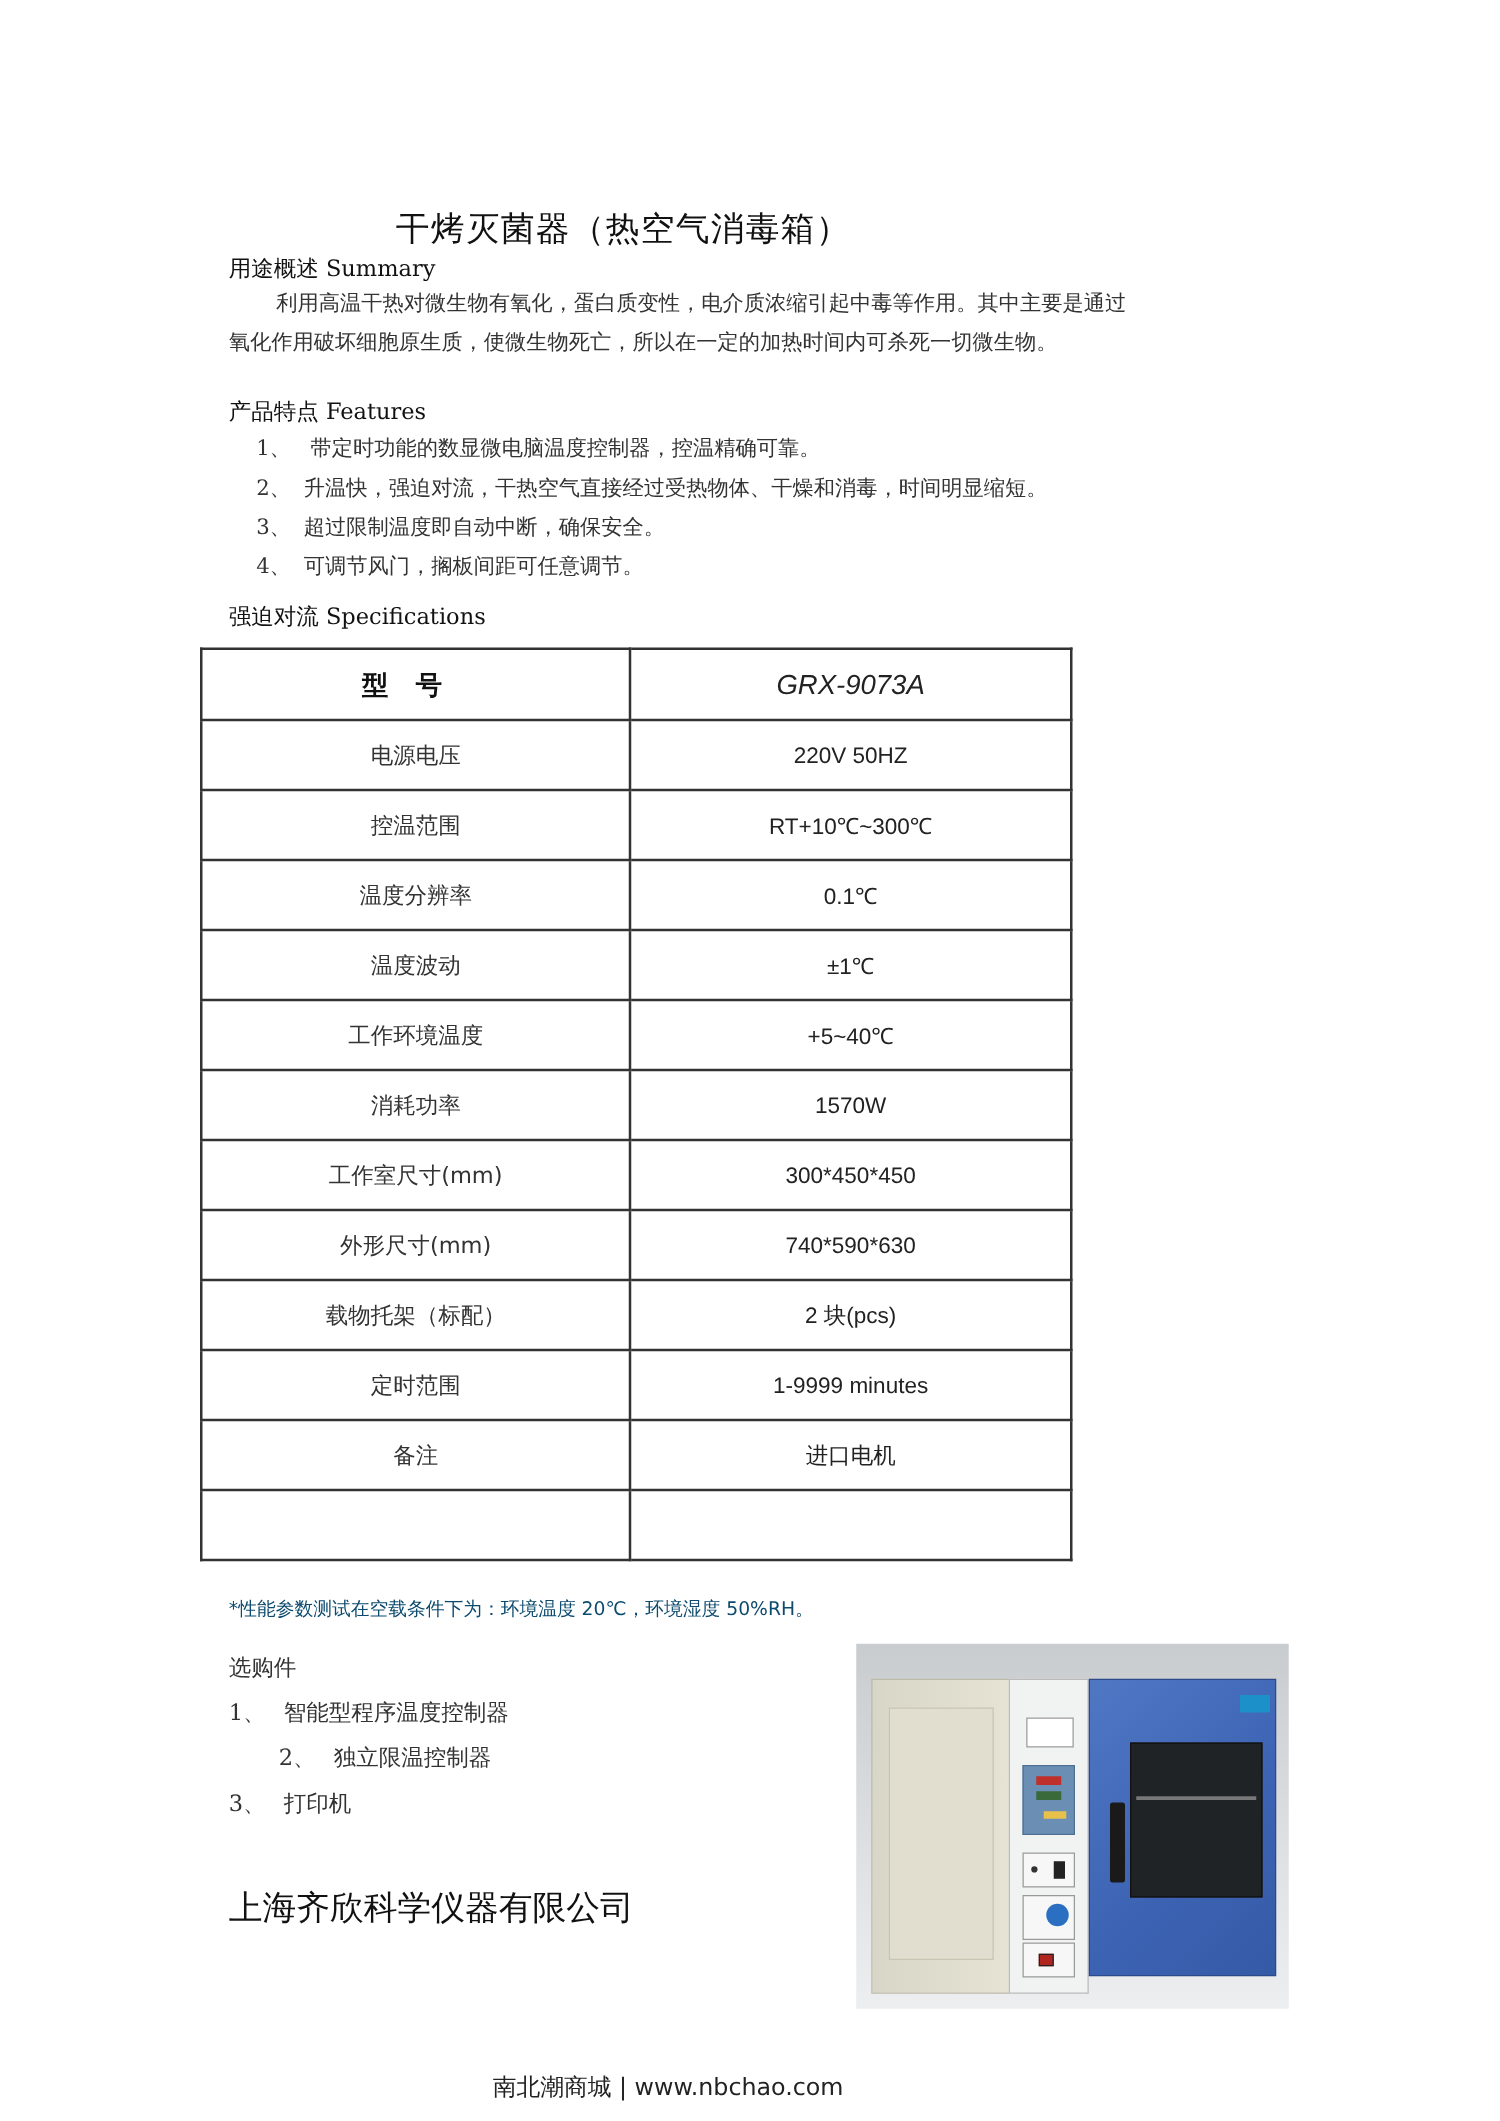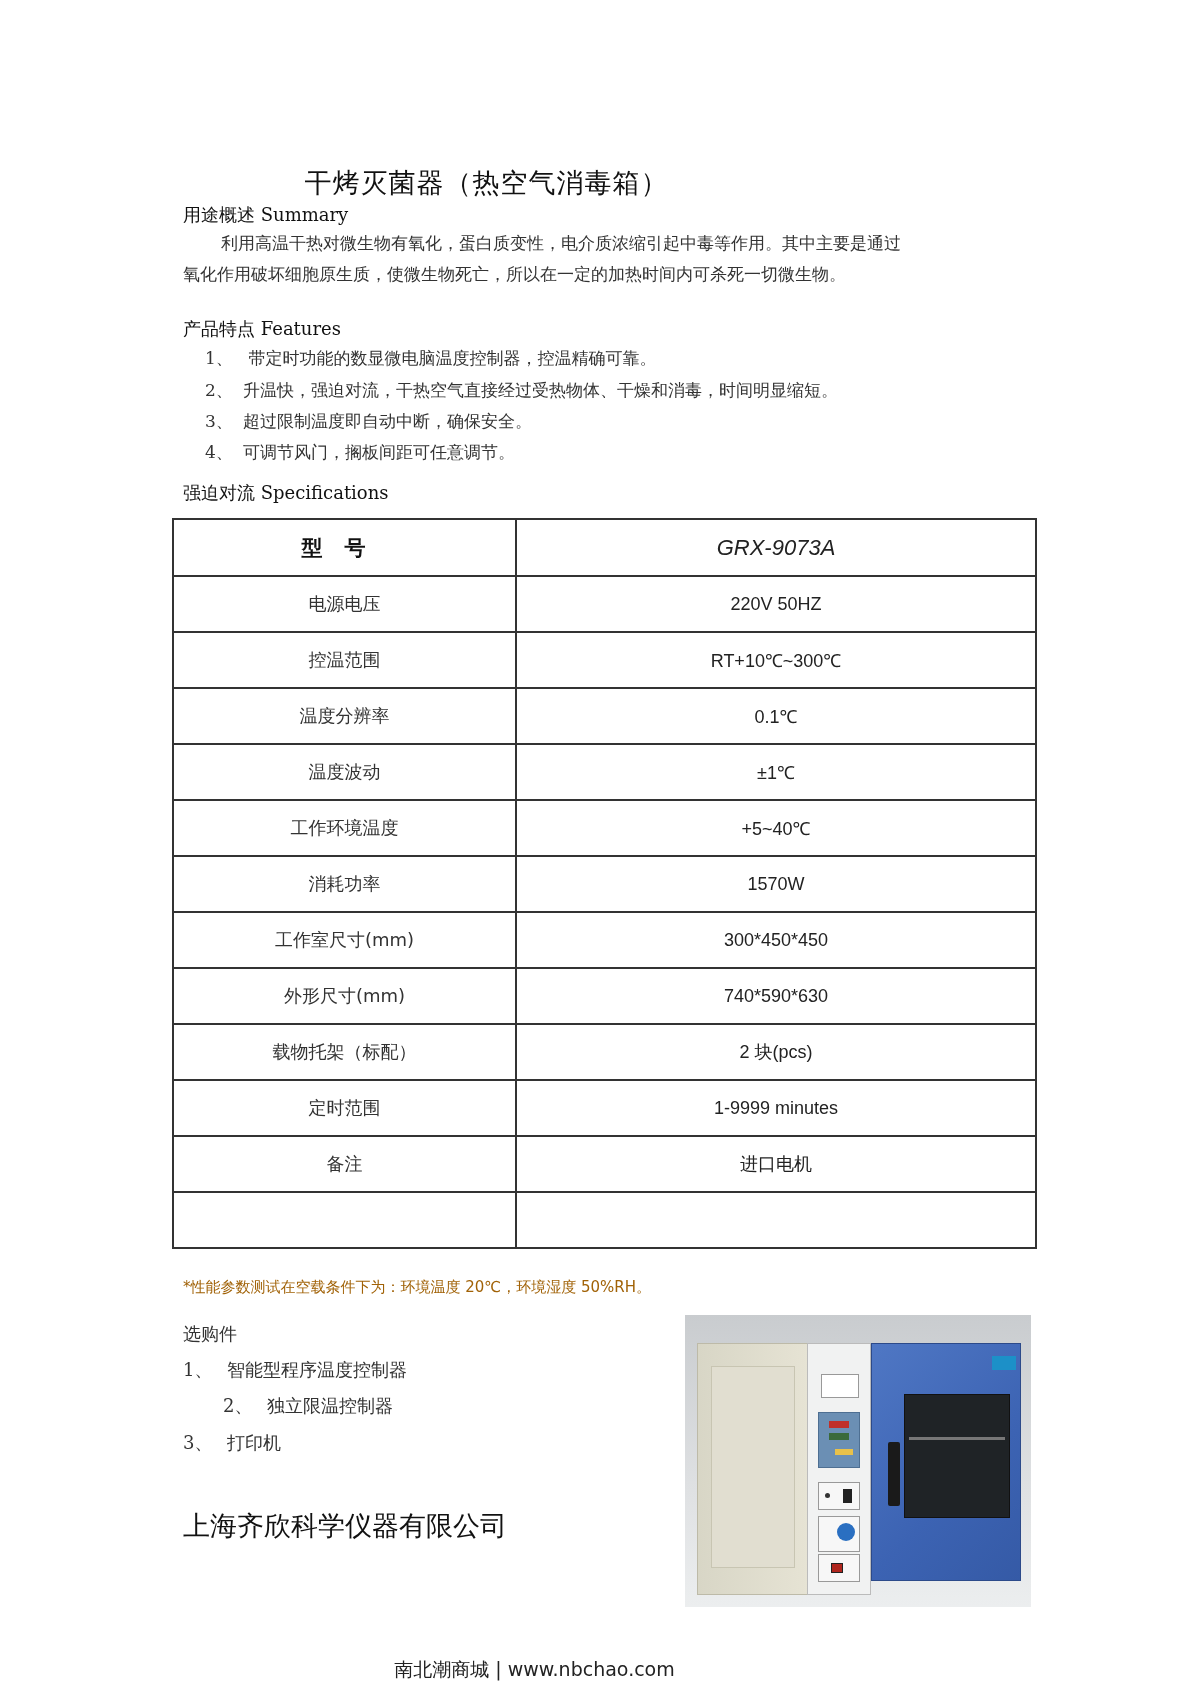--- a/index.html
+++ b/index.html
@@ -1,50 +1,50 @@
 <!DOCTYPE html>
 <html><head>
   <meta charset="utf-8">
   <style>
     html, body { margin: 0; padding: 0; background: #ffffff; }
     body {
       width: 1200px; height: 1697px; position: relative; overflow: hidden;
       font-family: "DejaVu Serif", "Liberation Serif", serif; color: #222;
     }
     .title {
-      position: absolute; left: 0; width: 973px; top: 165px;
+      position: absolute; left: 12px; width: 973px; top: 165px;
       text-align: center; font-size: 27px; color: #111; letter-spacing: 1px;
     }
     .section-head {
       position: absolute; left: 183px; font-size: 18px; color: #111;
     }
     .para {
       position: absolute; left: 183px; width: 850px; font-size: 17px; line-height: 31px; color: #333;
     }
     .para .indent { display: inline-block; width: 38px; }
     .feature {
       position: absolute; left: 205px; font-size: 17px; color: #333;
     }
     .feature .num { display: inline-block; width: 38px; }
     table.spec {
-      position: absolute; left: 172px; top: 518px; width: 865px;
+      position: absolute; left: 160px; top: 518px; width: 698px;
       border-collapse: collapse; table-layout: fixed;
     }
     table.spec td {
       border: 2px solid #333; text-align: center; vertical-align: middle;
       font-family: "Liberation Sans", sans-serif; font-size: 18px; color: #222;
       height: 54px; padding: 0;
     }
     table.spec td.label { width: 341px; font-family: "DejaVu Sans", sans-serif; font-size: 18px; color: #333; }
     table.spec tr.head td { height: 55px; }
     table.spec tr.head td.label { font-weight: bold; font-size: 21px; color: #111; letter-spacing: 22px; }
     table.spec tr.head td.value { font-size: 22px; font-style: italic; }
     .note {
       position: absolute; left: 183px; top: 1278px;
-      font-family: "DejaVu Sans", sans-serif; font-size: 15px; color: #a16207;
+      font-family: "DejaVu Sans", sans-serif; font-size: 15px; color: #0c4a6e;
     }
     .optional-head {
       position: absolute; left: 183px; top: 1322px; font-size: 18px; color: #333;
     }
     .opt-item {
       position: absolute; left: 183px; font-size: 18px; color: #333;
     }
     .opt-item .num { display: inline-block; width: 44px; }
     .company {
       position: absolute; left: 183px; top: 1508px; font-size: 27px; color: #111;

